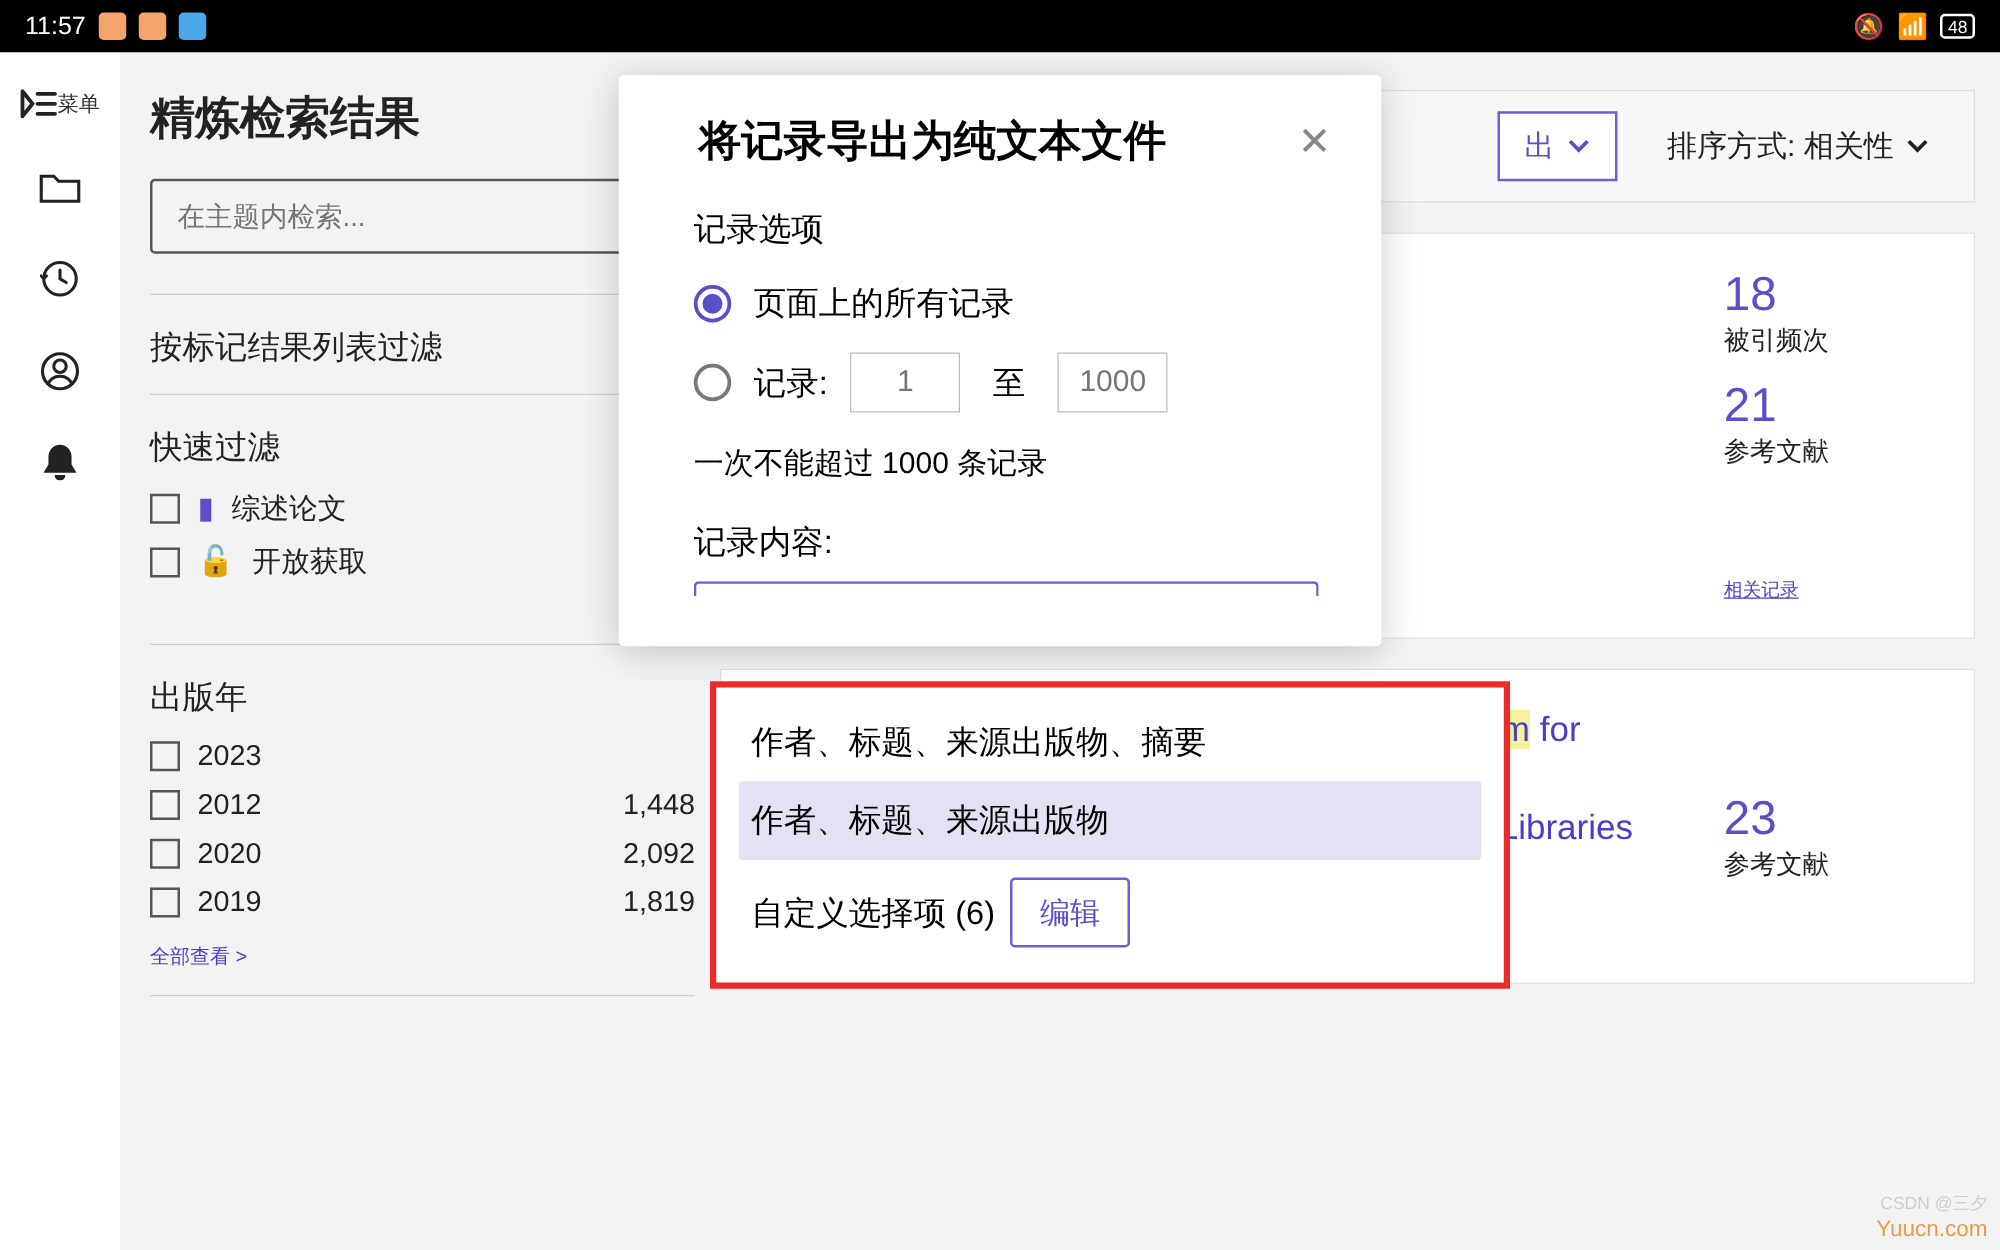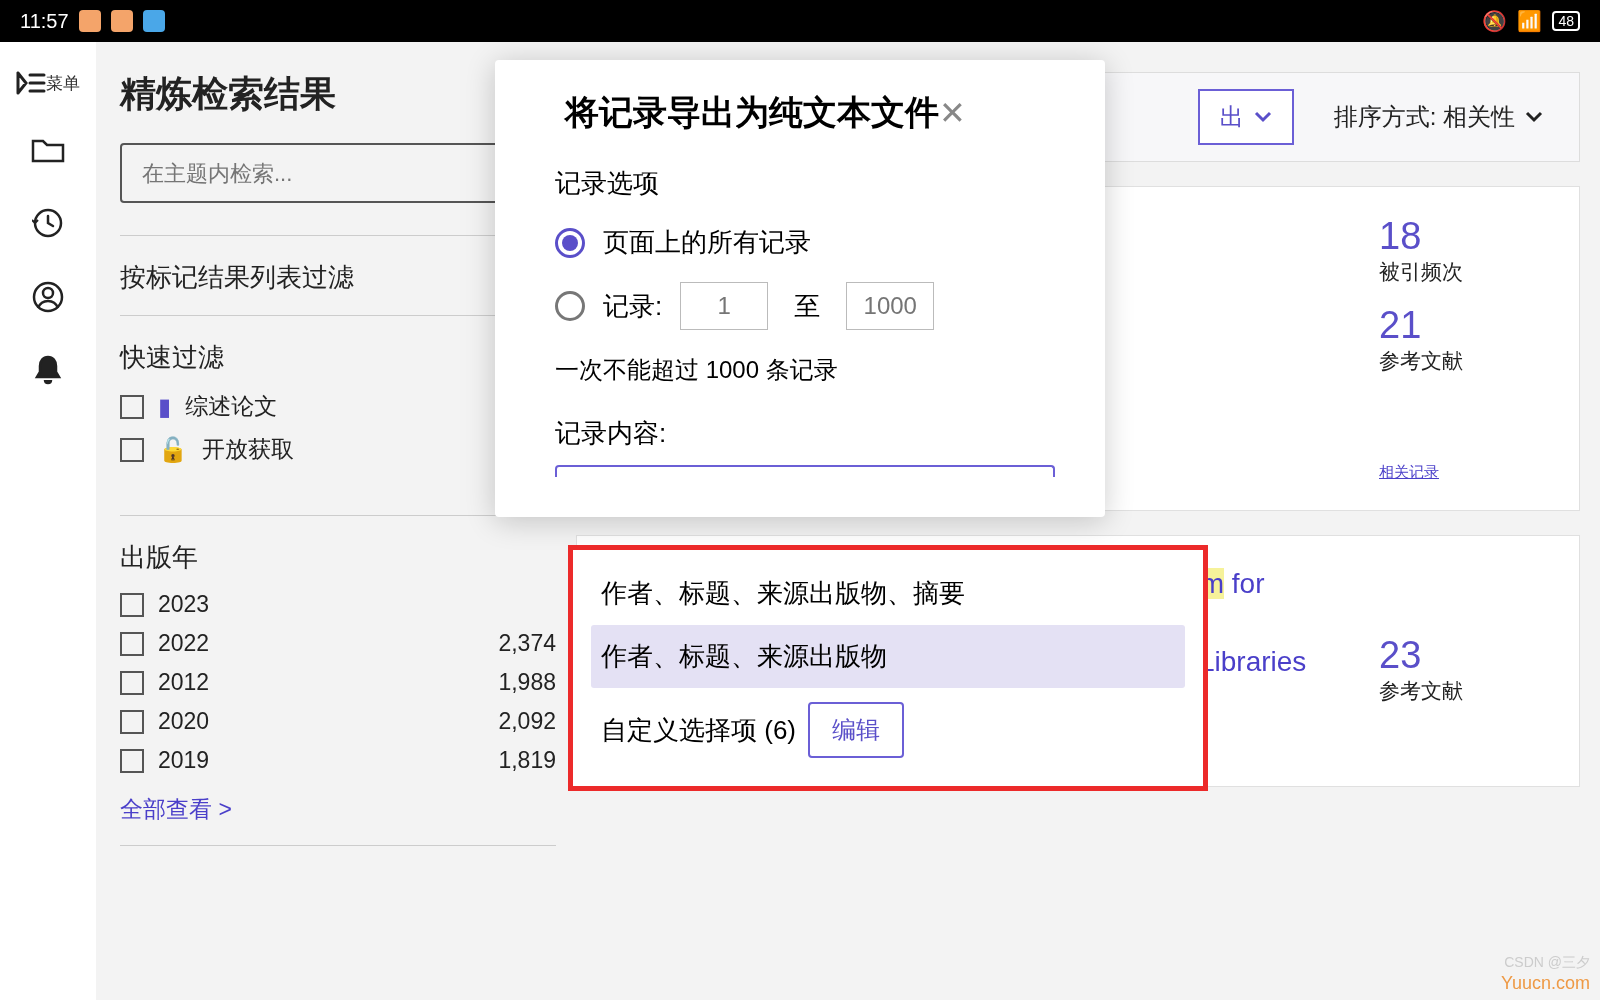--- a/index.html
+++ b/index.html
@@ -21,21 +21,21 @@
 .content { flex: 1; display: flex; background: #f3f3f3; }
 .filter-panel { width: 480px; padding: 28px 20px 0 24px; }
 .filter-title { font-size: 36px; font-weight: 700; margin-bottom: 24px; color: #222; }
 .search-box { border: 2px solid #555; border-radius: 4px; display: flex; align-items: flex-end; padding: 14px 20px; margin-bottom: 32px; }
 .search-input { border: none; outline: none; flex: 1; font-size: 22px; color: #666; background: transparent; }
 .section-heading { font-size: 26px; font-weight: 500; margin: 24px 0 16px; color: #222; }
 .divider { border: none; border-top: 1px solid #ccc; margin: 20px 0; }
 .checkbox-row { display: flex; align-items: center; justify-content: space-between; font-size: 23px; margin: 12px 0; color: #222; }
 .checkbox-left { display: flex; align-items: center; gap: 14px; }
 .checkbox { width: 24px; height: 24px; border: 2.5px solid #555; }
-.view-all { color: #4a3fc9; font-size: 23px; margin-top: 20px; }
+.view-all { color: #4a3fc9; font-size: 16px; margin-top: 20px; }
 
 .results-area { flex: 1; padding: 30px 20px 0 0; position: relative; }
 .results-header { display: flex; justify-content: flex-end; align-items: center; gap: 40px; padding: 16px 36px; background: #f7f7f9; border: 1px solid #ddd; margin-bottom: 24px; }
 .export-btn { border: 2px solid #6b5fd6; color: #5a4fc9; background: #fff; padding: 10px 20px; font-size: 24px; display: flex; align-items: center; gap: 10px; }
 .sort-label { font-size: 24px; color: #222; }
 
 .result-card { background: #fff; border: 1px solid #e0e0e0; padding: 28px 30px; margin-bottom: 24px; display: flex; gap: 24px; }
 .result-left { display: flex; flex-direction: column; align-items: center; gap: 14px; }
 .result-num { font-size: 26px; }
 .result-body { flex: 1; }
@@ -44,21 +44,21 @@
 .result-meta { margin-top: 14px; font-size: 21px; color: #222; }
 .author-link { color: #4a3fc9; text-decoration: underline; }
 .result-stats { width: 170px; }
 .stat-num { font-size: 38px; color: #5a4fc9; }
 .stat-label { font-size: 21px; color: #222; margin-bottom: 18px; }
 .related-link { color: #4a3fc9; text-decoration: underline; font-size: 15px; }
 
 
 .modal-backdrop { position: absolute; inset: 0; display: flex; justify-content: center; align-items: flex-start; }
 .modal { background: #fff; width: 610px; margin-top: 60px; border-radius: 4px; box-shadow: 0 4px 30px rgba(0,0,0,0.2); position: relative; }
-.modal-header { display: flex; align-items: center; padding: 30px 40px 10px 43px; margin-left: 27px; }
+.modal-header { display: flex; justify-content: space-between; align-items: center; padding: 30px 40px 10px 64px; }
 .modal-title { font-size: 34px; font-weight: 700; }
 .modal-close { font-size: 32px; color: #888; cursor: pointer; }
 .modal-body { padding: 20px 60px 40px; }
 .modal-section-title { font-size: 26px; font-weight: 500; margin-bottom: 24px; }
 .radio-row { display: flex; align-items: center; gap: 18px; font-size: 26px; margin: 22px 0; }
 .radio { width: 30px; height: 30px; border: 3px solid #5a4fc9; border-radius: 50%; display: flex; align-items: center; justify-content: center; }
 .radio.checked::after { content: ''; width: 16px; height: 16px; background: #5a4fc9; border-radius: 50%; }
 .radio.unchecked { border-color: #777; }
 .range-input { width: 88px; height: 48px; border: 1px solid #bbb; text-align: center; font-size: 24px; color: #888; }
 .range-to { font-size: 26px; margin: 0 8px; }
@@ -164,30 +164,23 @@
           <div class="checkbox-row">
             <div class="checkbox-left">
               <span class="checkbox"></span>
               <span>2023</span>
             </div>
             <span></span>
           </div>
           <div class="checkbox-row">
             <div class="checkbox-left">
               <span class="checkbox"></span>
-              <span>2022</span>
-            </div>
-            <span>2,374</span>
-          </div>
-          <div class="checkbox-row">
-            <div class="checkbox-left">
-              <span class="checkbox"></span>
               <span>2012</span>
             </div>
-            <span>1,988</span>
+            <span>1,448</span>
           </div>
           <div class="checkbox-row">
             <div class="checkbox-left">
               <span class="checkbox"></span>
               <span>2020</span>
             </div>
             <span>2,092</span>
           </div>
           <div class="checkbox-row">
             <div class="checkbox-left">

